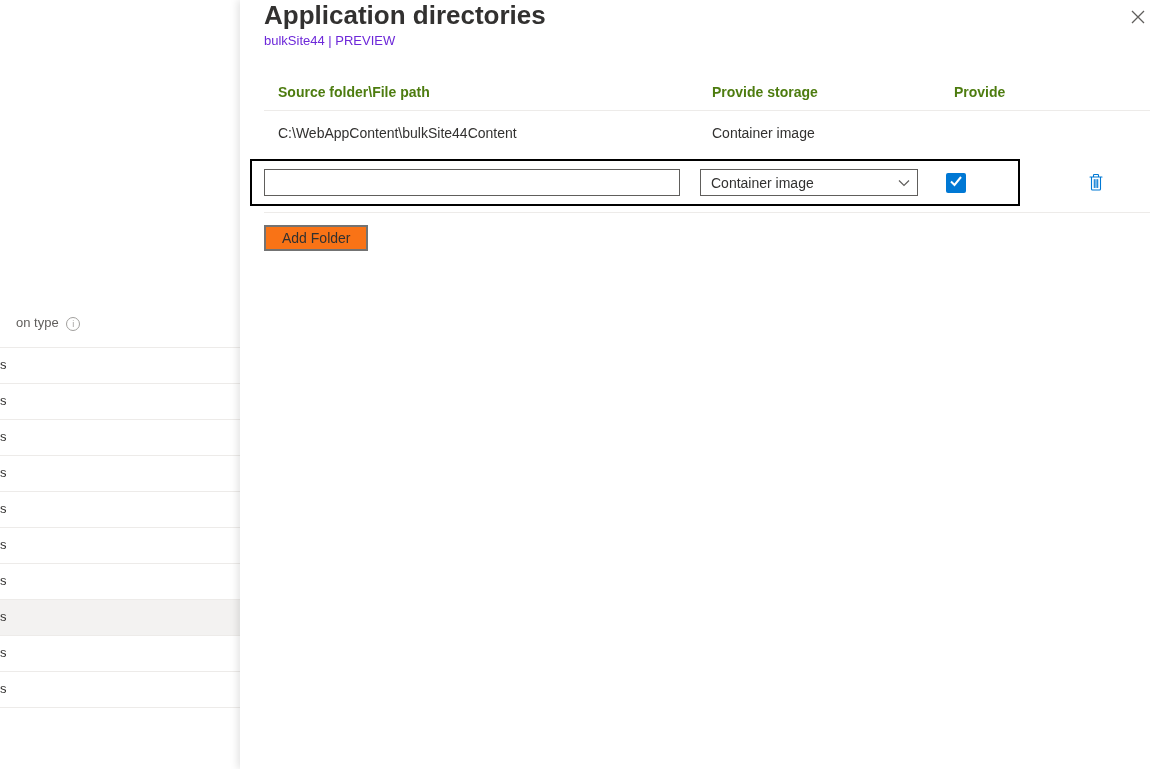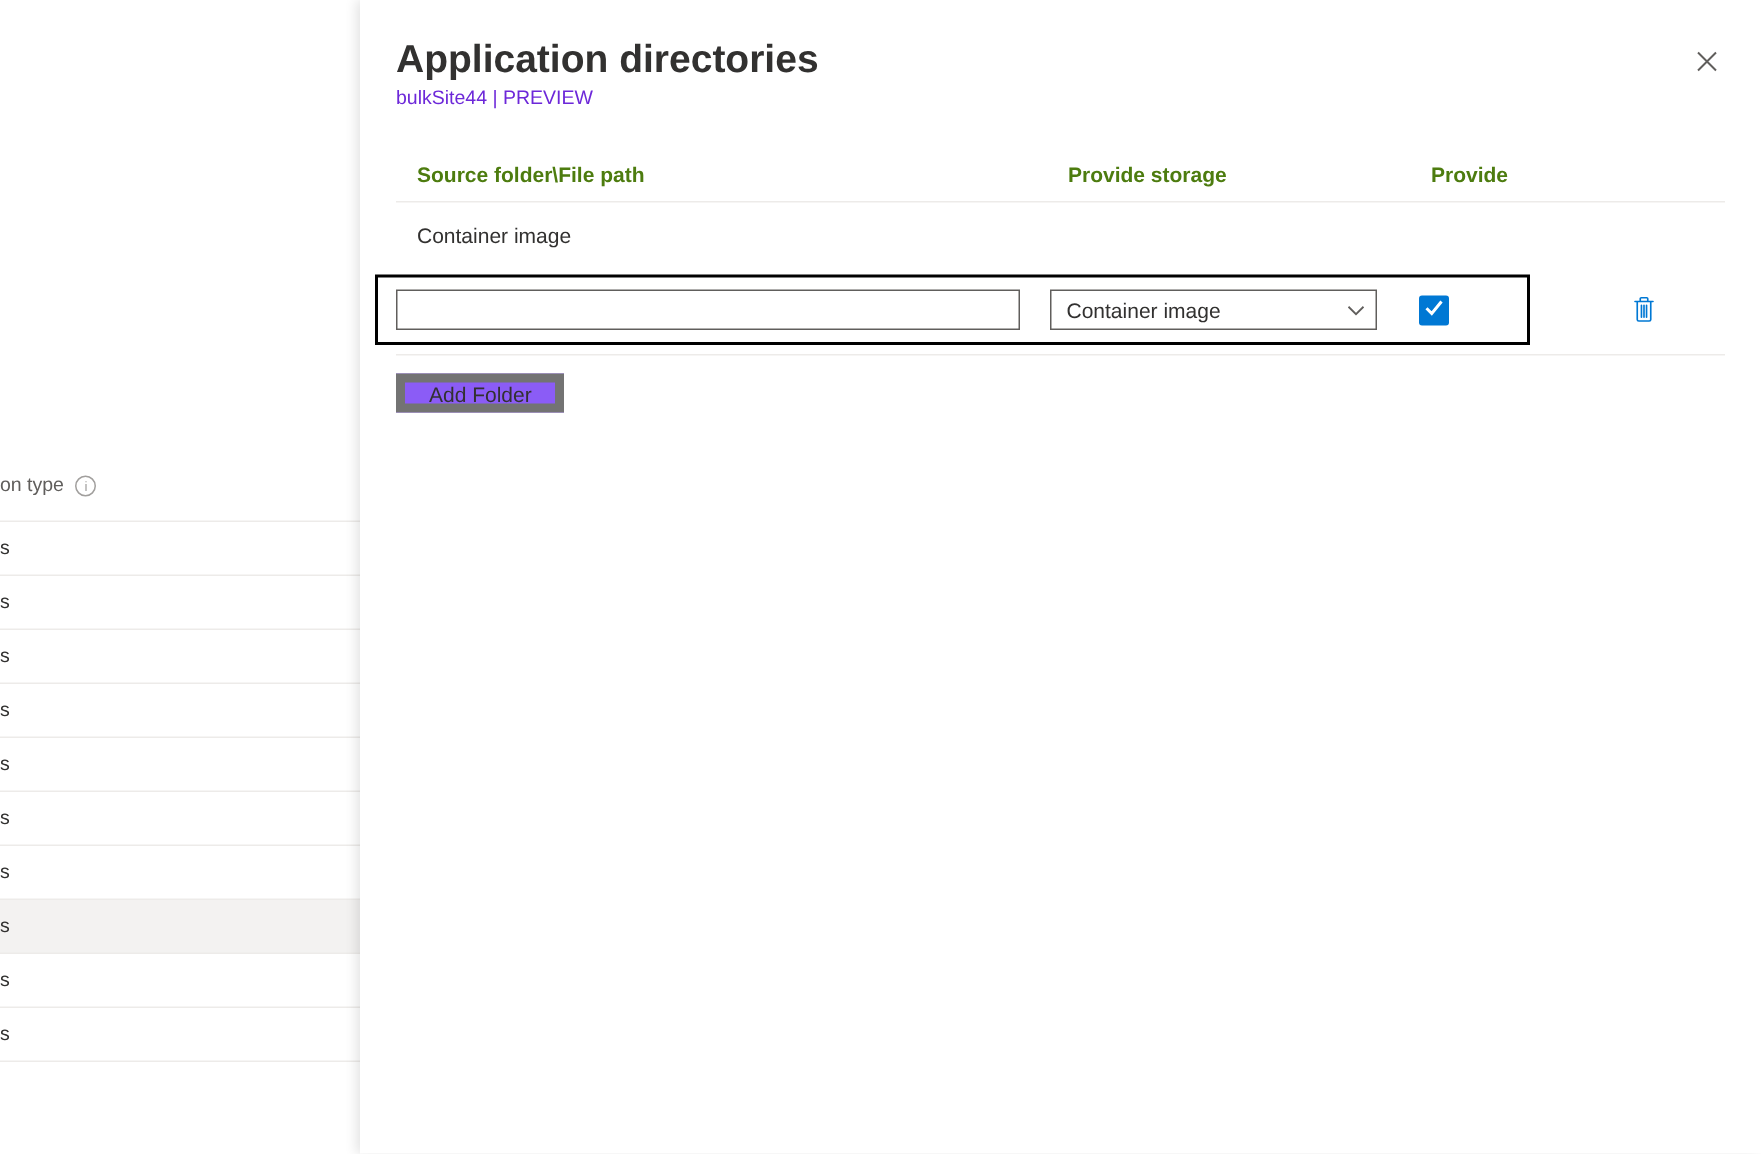--- a/index.html
+++ b/index.html
@@ -20,21 +20,21 @@
       position: absolute;
       left: 0;
       top: 0;
       width: 240px;
       height: 100%;
       background: #fff;
     }
     .bg-header-label {
       position: absolute;
       top: 315px;
-      left: 0;
+      left: 16px;
       font-size: 13px;
       color: #605e5c;
     }
     .bg-info-icon {
       display: inline-flex;
       align-items: center;
       justify-content: center;
       width: 14px;
       height: 14px;
       border: 1px solid #a19f9d;
@@ -70,21 +70,21 @@
 
     
     .blade {
       position: absolute;
       left: 240px;
       top: 0;
       right: 0;
       bottom: 0;
       background: #fff;
       box-shadow: -2px 0 8px rgba(0,0,0,0.12);
-      padding: 24px 24px 24px 24px;
+      padding: 0 24px 24px 24px;
     }
     .blade-header {
       position: relative;
     }
     .blade-title {
       font-size: 26px;
       font-weight: 600;
       margin: 0 0 2px 0;
       color: #323130;
     }
@@ -217,22 +217,22 @@
       cursor: pointer;
       padding: 4px;
       color: #0078d4;
     }
     .delete-btn svg { width: 16px; height: 18px; }
 
     .add-folder-btn {
       margin-top: 12px;
       height: 26px;
       padding: 0 16px;
-      border: 6px solid #737373;
-      background: #8b5cf6;
+      border: 2px solid #737373;
+      background: #f97316;
       font-size: 14px;
       font-family: inherit;
       cursor: pointer;
       color: #323130;
     }
   </style>
 </head>
 <body>
 
 <div class="bg-list">
@@ -271,20 +271,21 @@
 
   <div class="dir-table">
     <div class="table-header">
       <div>Source folder\File path</div>
       <div>Provide storage</div>
       <div>Provide</div>
       <div></div>
     </div>
 
     <div class="table-row">
+      <div>C:\WebAppContent\bulkSite44Content</div>
       <div>Container image</div>
       <div></div>
       <div></div>
     </div>
 
     <div class="outer-row">
       <div class="highlight-box">
         <div class="edit-row">
           <input type="text" class="text-input" value="" style="">
           <div class="select-wrap">

